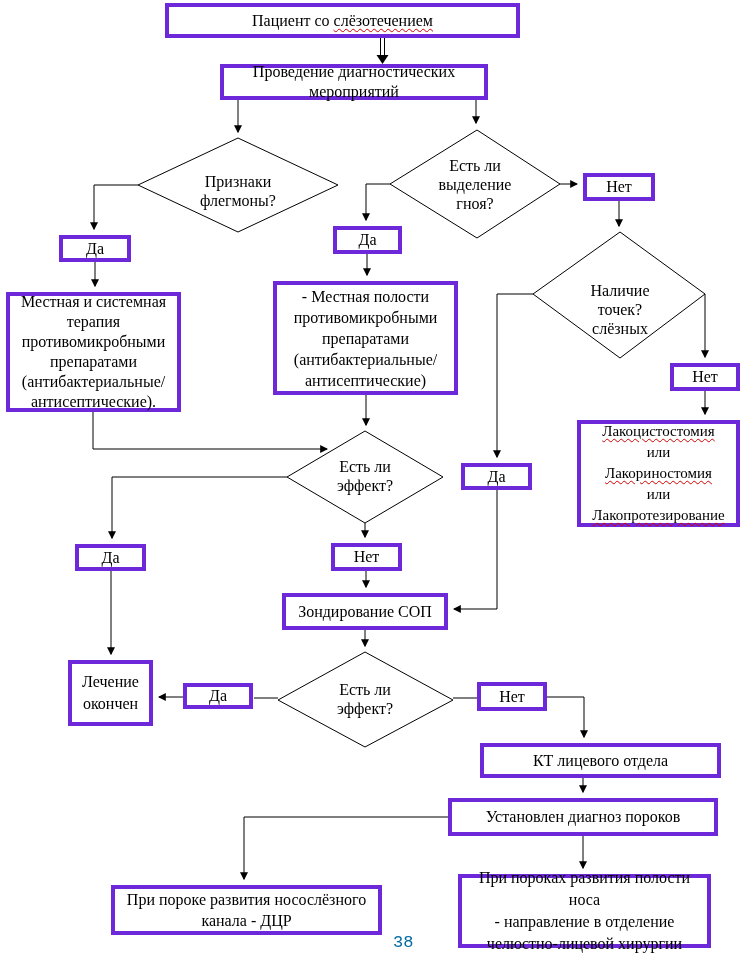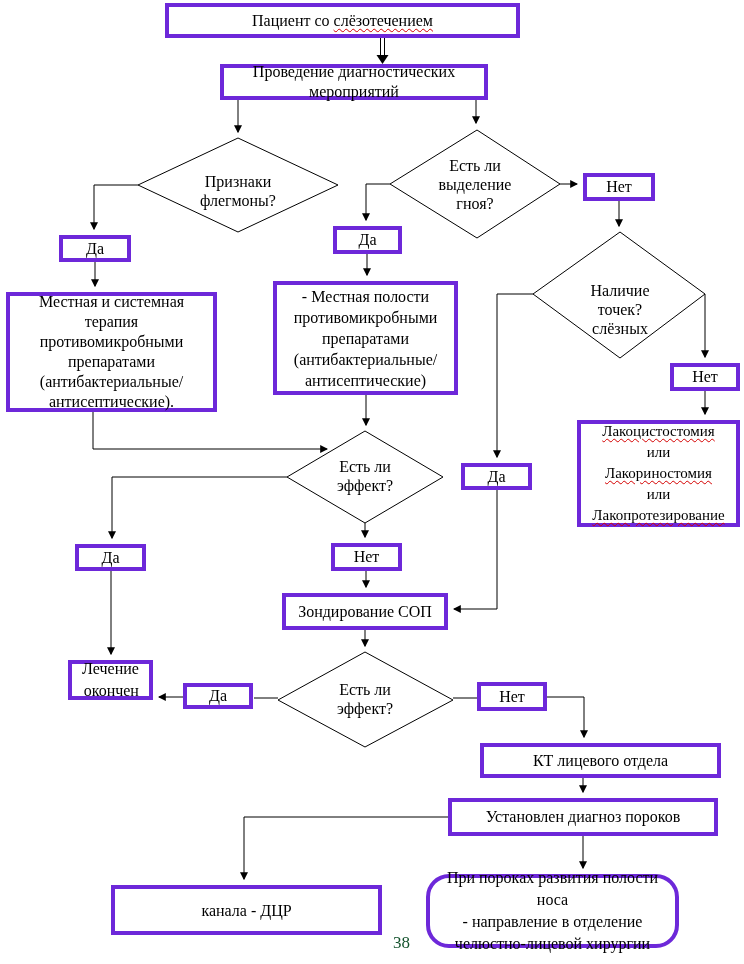--- a/index.html
+++ b/index.html
@@ -19,21 +19,21 @@
   }
   .ln{display:block;}
   .wavy{
     text-decoration-line:underline;
     text-decoration-style:wavy;
     text-decoration-color:#d40000;
     text-decoration-thickness:1px;
     text-underline-offset:2px;
   }
   .pagenum{
-    position:absolute;color:#14532d;font-size:17px;
+    position:absolute;color:#0369a1;font-size:17px;font-family:Liberation Mono, monospace;
   }
 </style>
 </head>
 <body>
 
 <div class="canvas">
 
   <svg width="744" height="964" viewBox="0 0 744 964">
     <defs>
       <marker id="arr" viewBox="0 0 10 10" refX="8.5" refY="5" markerWidth="8" markerHeight="8" orient="auto">
@@ -83,21 +83,21 @@
   </div>
 
   <div class="box" style="left:220px;top:64px;width:268px;height:36px;">
     <span>Проведение диагностических мероприятий</span>
   </div>
 
   <div class="box" style="left:59px;top:235px;width:72px;height:27px;">
     <span>Да</span>
   </div>
 
-  <div class="box" style="left:6px;top:292px;width:211px;height:120px;line-height:20px;">
+  <div class="box" style="left:6px;top:292px;width:175px;height:120px;line-height:20px;">
     <div>
       <span class="ln">Местная и системная</span>
       <span class="ln">терапия</span>
       <span class="ln">противомикробными</span>
       <span class="ln">препаратами</span>
       <span class="ln">(антибактериальные/</span>
       <span class="ln">антисептические).</span>
     </div>
   </div>
 
@@ -142,21 +142,21 @@
   </div>
 
   <div class="box" style="left:331px;top:543px;width:71px;height:28px;">
     <span>Нет</span>
   </div>
 
   <div class="box" style="left:282px;top:593px;width:166px;height:37px;">
     <span>Зондирование СОП</span>
   </div>
 
-  <div class="box" style="left:68px;top:660px;width:85px;height:40px;line-height:22px;text-align:right;">
+  <div class="box" style="left:68px;top:660px;width:85px;height:66px;line-height:22px;">
     <div>
       <span class="ln">Лечение</span>
       <span class="ln">окончен</span>
     </div>
   </div>
 
   <div class="box" style="left:183px;top:683px;width:70px;height:26px;">
     <span>Да</span>
   </div>
 
@@ -167,25 +167,26 @@
   <div class="box" style="left:480px;top:743px;width:241px;height:35px;">
     <span>КТ лицевого отдела</span>
   </div>
 
   <div class="box" style="left:448px;top:798px;width:270px;height:38px;">
     <span>Установлен диагноз пороков</span>
   </div>
 
   <div class="box" style="left:111px;top:885px;width:271px;height:50px;line-height:21px;">
     <div>
+      <span class="ln">При пороке развития носослёзного</span>
       <span class="ln">канала - ДЦР</span>
     </div>
   </div>
 
-  <div class="box" style="left:426px;top:874px;width:253px;height:74px;line-height:22px;border-radius:23px;">
+  <div class="box" style="left:458px;top:874px;width:253px;height:74px;line-height:22px;">
     <div>
       <span class="ln">При пороках развития полости носа</span>
       <span class="ln">- направление в отделение</span>
       <span class="ln">челюстно-лицевой хирургии</span>
     </div>
   </div>
 
   <div class="dlabel" style="left:158px;top:164px;width:160px;margin-top:8px;">
     <span class="ln">Признаки</span>
     <span class="ln">флегмоны?</span>

